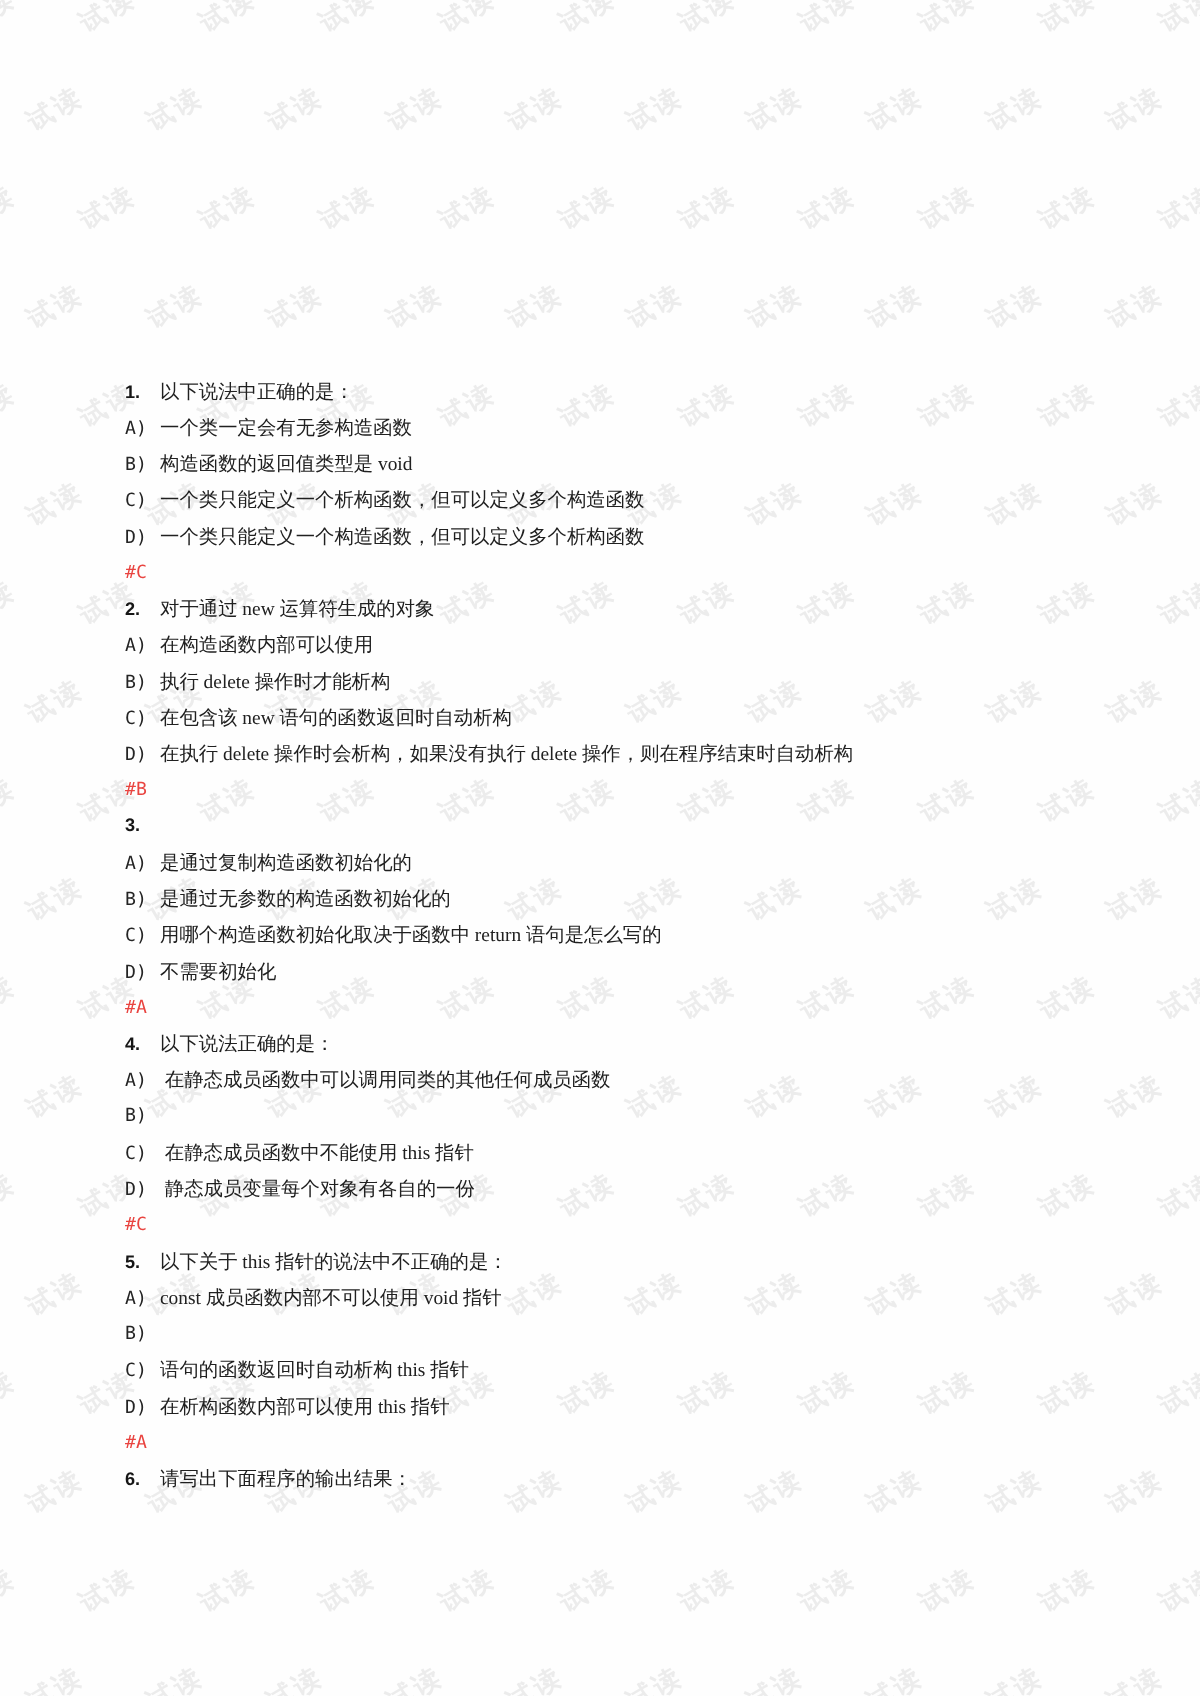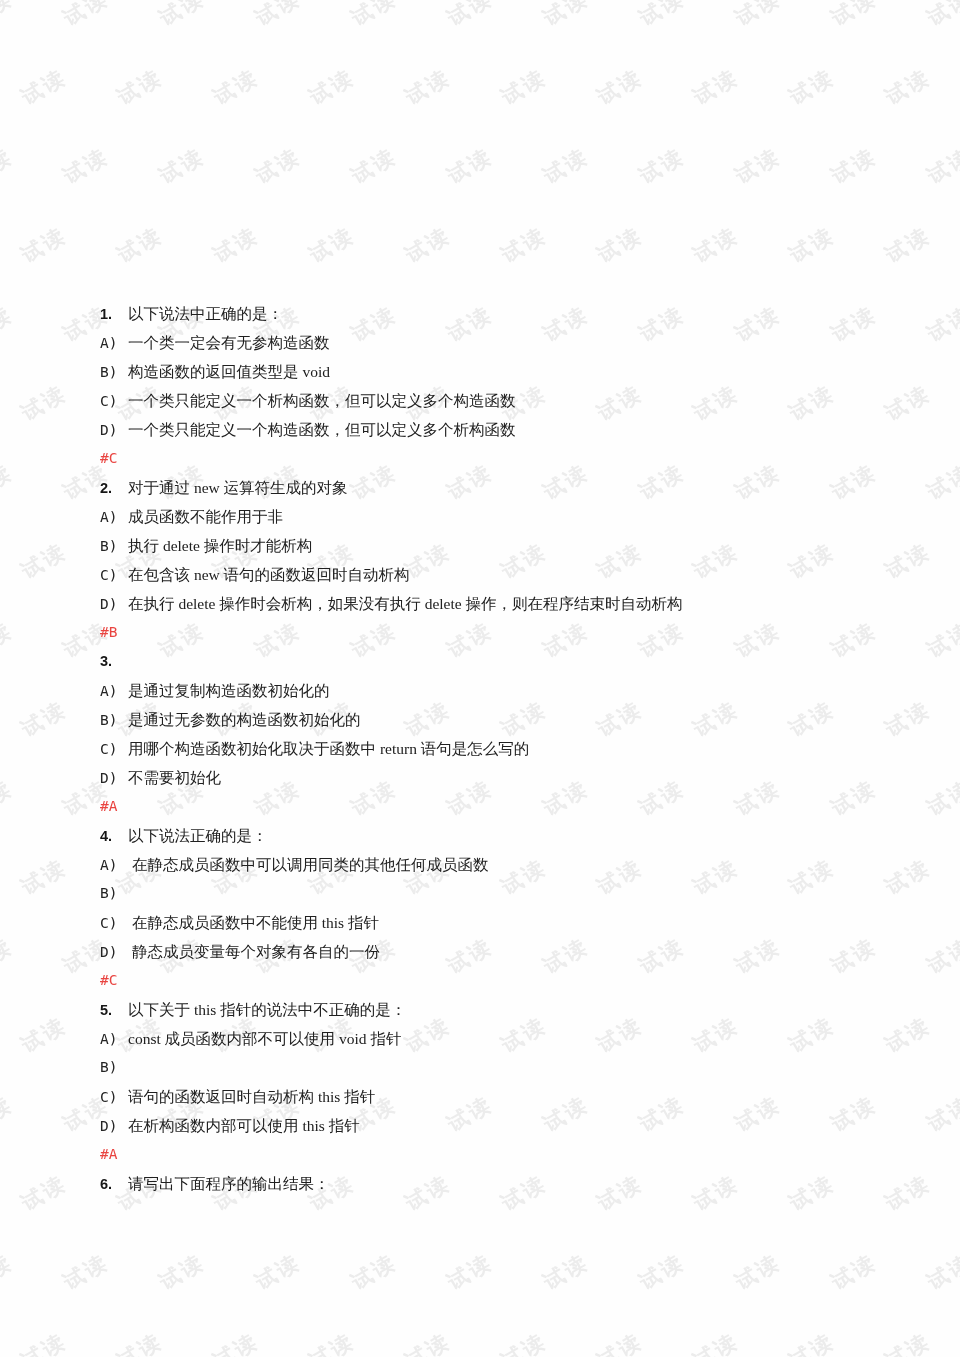--- a/index.html
+++ b/index.html
@@ -275,21 +275,21 @@
       <span class="wm" style="left: 884px; top: 1337px;">试读</span>
     </div>
   <div class="questions">
       <div class="line q-line"><span class="q-num">1.</span><span class="q-text">以下说法中正确的是：</span></div>
       <div class="line opt-line"><span class="opt-label">A)</span><span class="opt-text">一个类一定会有无参构造函数</span></div>
       <div class="line opt-line"><span class="opt-label">B)</span><span class="opt-text">构造函数的返回值类型是 void</span></div>
       <div class="line opt-line"><span class="opt-label">C)</span><span class="opt-text">一个类只能定义一个析构函数，但可以定义多个构造函数</span></div>
       <div class="line opt-line"><span class="opt-label">D)</span><span class="opt-text">一个类只能定义一个构造函数，但可以定义多个析构函数</span></div>
       <div class="line ans-line"><span class="ans">#C</span></div>
       <div class="line q-line"><span class="q-num">2.</span><span class="q-text">对于通过 new 运算符生成的对象</span></div>
-      <div class="line opt-line"><span class="opt-label">A)</span><span class="opt-text">成员函数不能作用于非</span></div>
+      <div class="line opt-line"><span class="opt-label">A)</span><span class="opt-text">在构造函数内部可以使用</span></div>
       <div class="line opt-line"><span class="opt-label">B)</span><span class="opt-text">执行 delete 操作时才能析构</span></div>
       <div class="line opt-line"><span class="opt-label">C)</span><span class="opt-text">在包含该 new 语句的函数返回时自动析构</span></div>
       <div class="line opt-line"><span class="opt-label">D)</span><span class="opt-text">在执行 delete 操作时会析构，如果没有执行 delete 操作，则在程序结束时自动析构</span></div>
       <div class="line ans-line"><span class="ans">#B</span></div>
       <div class="line q-line"><span class="q-num">3.</span></div>
       <div class="line opt-line"><span class="opt-label">A)</span><span class="opt-text">是通过复制构造函数初始化的</span></div>
       <div class="line opt-line"><span class="opt-label">B)</span><span class="opt-text">是通过无参数的构造函数初始化的</span></div>
       <div class="line opt-line"><span class="opt-label">C)</span><span class="opt-text">用哪个构造函数初始化取决于函数中 return 语句是怎么写的</span></div>
       <div class="line opt-line"><span class="opt-label">D)</span><span class="opt-text">不需要初始化</span></div>
       <div class="line ans-line"><span class="ans">#A</span></div>

